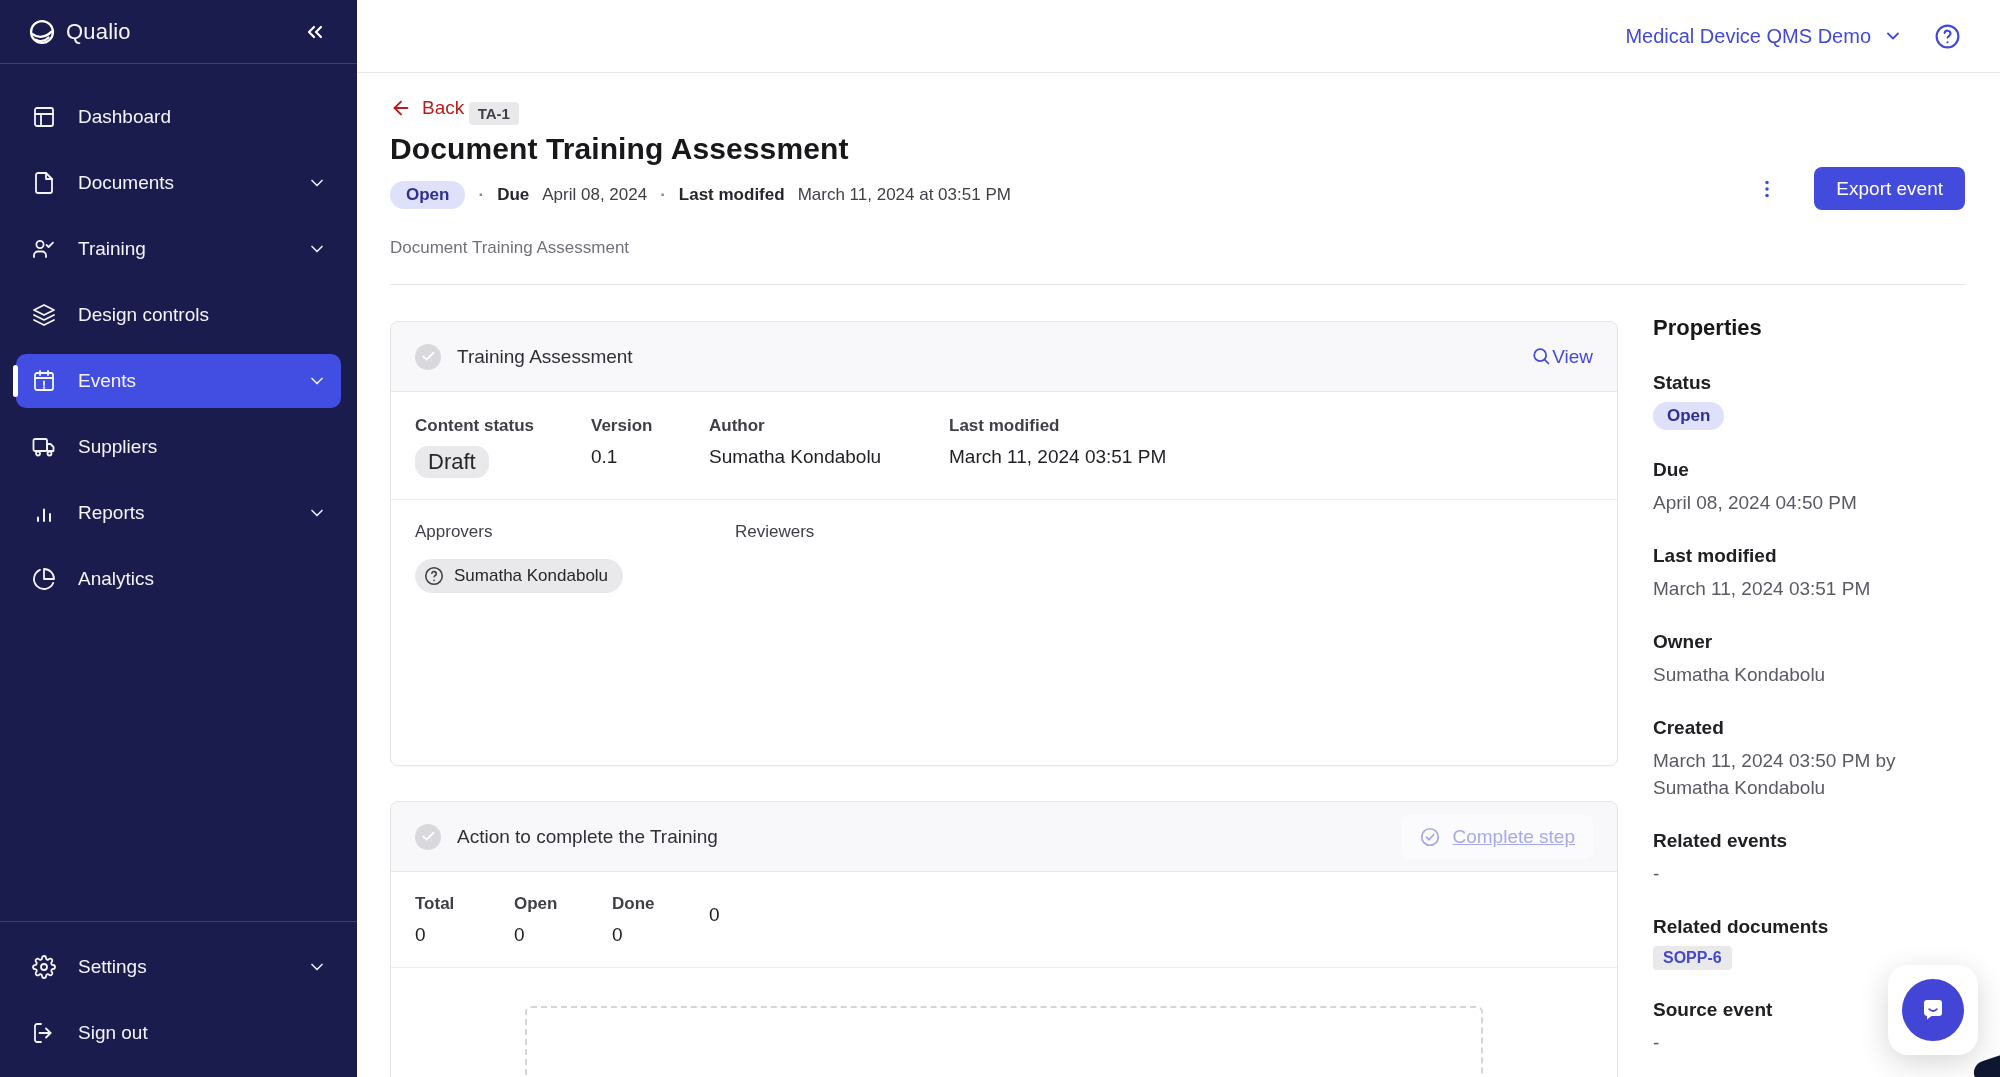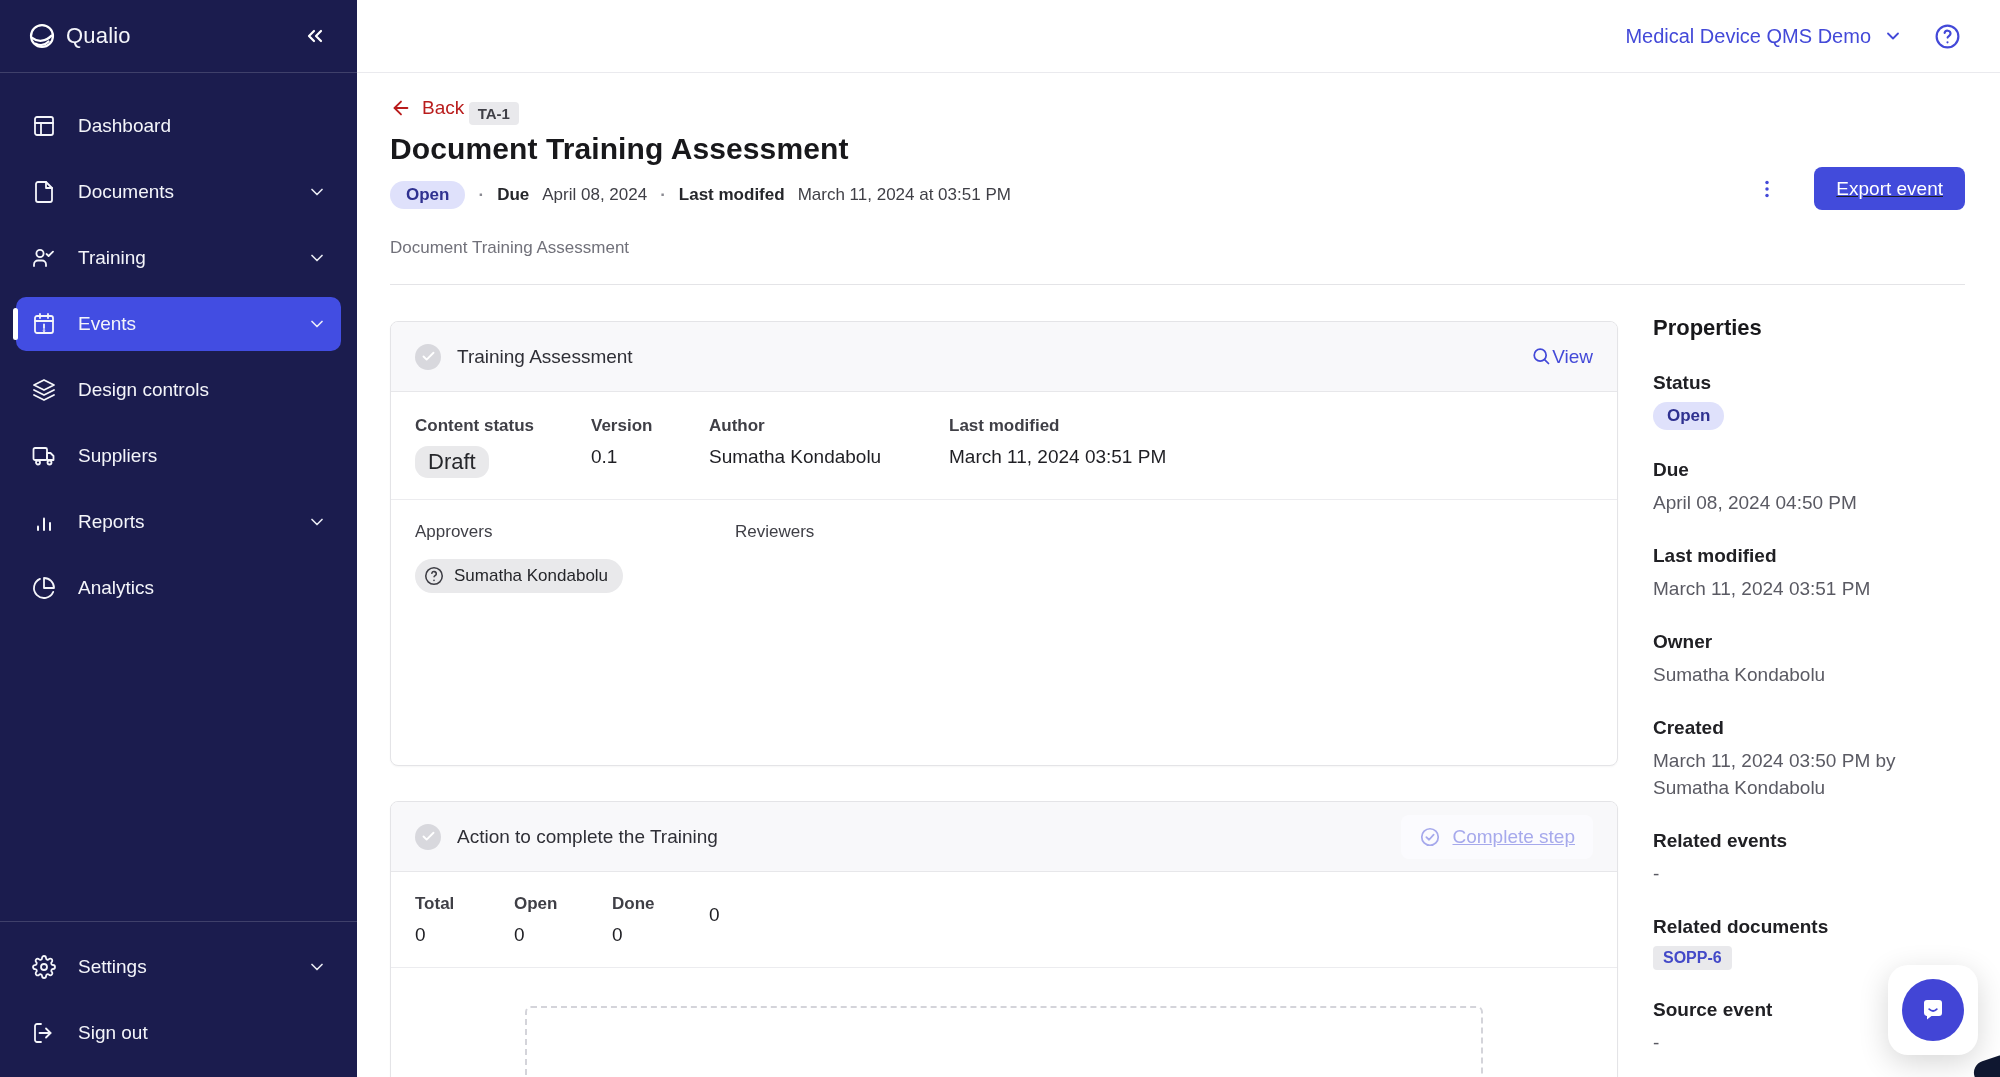--- a/index.html
+++ b/index.html
@@ -9,21 +9,21 @@
     background: #fff; font-family: "Liberation Sans", sans-serif; color:#1F1F24;
   }
   svg { display:block; }
 
   
   .sidebar {
     position:absolute; left:0; top:0; bottom:0; width:357px;
     background:#1B1C4E; color:#F4F5FA;
   }
   .logo-row {
-    height:73px; display:flex; align-items:center; gap:10px;
+    height:64px; display:flex; align-items:center; gap:10px;
     padding:0 30px 0 28px; border-bottom:1px solid rgba(255,255,255,.16);
   }
   .logo-text { font-size:22px; font-weight:500; letter-spacing:.2px; }
   .collapse-btn { margin-left:auto; cursor:pointer; color:#fff; }
   .nav { padding:26px 16px 0; }
   .nav-item {
     position:relative; height:54px; margin-bottom:12px; display:flex; align-items:center;
     gap:22px; padding:0 14px 0 16px; border-radius:10px; font-size:19px; cursor:pointer;
     color:#F4F5FA;
   }
@@ -44,21 +44,21 @@
     position:absolute; left:357px; right:0; top:0; height:73px; background:#fff;
     border-bottom:1px solid #EAEAEE; display:flex; align-items:center;
     justify-content:flex-end; gap:30px; padding-right:38px;
   }
   .workspace { display:flex; align-items:center; gap:12px; color:#4349D8; font-size:20px; cursor:pointer; }
   .help-btn { color:#4349D8; cursor:pointer; }
 
   
   .content { position:absolute; left:390px; top:73px; width:1575px; }
   .back-row { margin-top:14px; display:inline-flex; align-items:center; gap:10px; color:#b91c1c; font-size:19px; cursor:pointer; }
-  .header-actions { position:absolute; right:0; top:94px; display:flex; align-items:center; gap:32px;text-decoration:underline; }
+  .header-actions { position:absolute; right:0; top:94px; display:flex; align-items:center; gap:32px; }
   .kebab { color:#4349D8; cursor:pointer; padding:4px; }
   .export-btn {
     background:#424BDB; color:#fff; border:none; border-radius:8px; height:43px;
     padding:0 22px; font-size:19px; font-family:"Liberation Sans",sans-serif; cursor:pointer;
   }
   .code-badge {
     display:inline-block; margin-top:29px; background:#E9E9EC; color:#3F3F46;
     font-size:15px; font-weight:700; padding:3px 9px; border-radius:4px;
   }
   .page-title { margin-top:7px; font-size:30px; font-weight:700; color:#18181B; letter-spacing:.1px; }
@@ -194,46 +194,46 @@
           </svg>
         </span>
         <span class="nav-label">Training</span>
         <span class="nav-chevron">
           <svg width="20" height="20" viewBox="0 0 24 24" fill="none" stroke="currentColor" stroke-width="2" stroke-linecap="round" stroke-linejoin="round">
               <polyline points="6 9 12 15 18 9"></polyline>
             </svg>
         </span>
       </div>
 
+      <div class="nav-item">
+        <span>
+          <svg width="24" height="24" viewBox="0 0 24 24" fill="none" stroke="currentColor" stroke-width="1.8" stroke-linecap="round" stroke-linejoin="round">
+            <polygon points="12 2 2 7 12 12 22 7 12 2"></polygon>
+              <polyline points="2 12 12 17 22 12"></polyline>
+              <polyline points="2 17 12 22 22 17"></polyline>
+          </svg>
+        </span>
+        <span class="nav-label">Design controls</span>
+      </div>
+
       <div class="nav-item active">
         <span>
           <svg width="24" height="24" viewBox="0 0 24 24" fill="none" stroke="currentColor" stroke-width="1.8" stroke-linecap="round" stroke-linejoin="round">
             <rect x="3" y="4" width="18" height="17" rx="2"></rect>
               <path d="M8 2v4M16 2v4M3 9h18"></path>
               <path d="M12 12.5v3.6"></path>
               <circle cx="12" cy="18.6" r="0.4" fill="currentColor"></circle>
           </svg>
         </span>
         <span class="nav-label">Events</span>
         <span class="nav-chevron">
           <svg width="20" height="20" viewBox="0 0 24 24" fill="none" stroke="currentColor" stroke-width="2" stroke-linecap="round" stroke-linejoin="round">
               <polyline points="6 9 12 15 18 9"></polyline>
             </svg>
         </span>
-      </div>
-
-      <div class="nav-item">
-        <span>
-          <svg width="24" height="24" viewBox="0 0 24 24" fill="none" stroke="currentColor" stroke-width="1.8" stroke-linecap="round" stroke-linejoin="round">
-            <polygon points="12 2 2 7 12 12 22 7 12 2"></polygon>
-              <polyline points="2 12 12 17 22 12"></polyline>
-              <polyline points="2 17 12 22 22 17"></polyline>
-          </svg>
-        </span>
-        <span class="nav-label">Design controls</span>
       </div>
 
       <div class="nav-item">
         <span>
           <svg width="24" height="24" viewBox="0 0 24 24" fill="none" stroke="currentColor" stroke-width="1.8" stroke-linecap="round" stroke-linejoin="round">
             <rect x="1.5" y="4" width="13.5" height="12" rx="1.5"></rect>
               <path d="M15 9h3.5l3 3v4H15V9z"></path>
             <circle cx="6" cy="18.5" r="2"></circle>
               <circle cx="17.5" cy="18.5" r="2"></circle>
           </svg>

